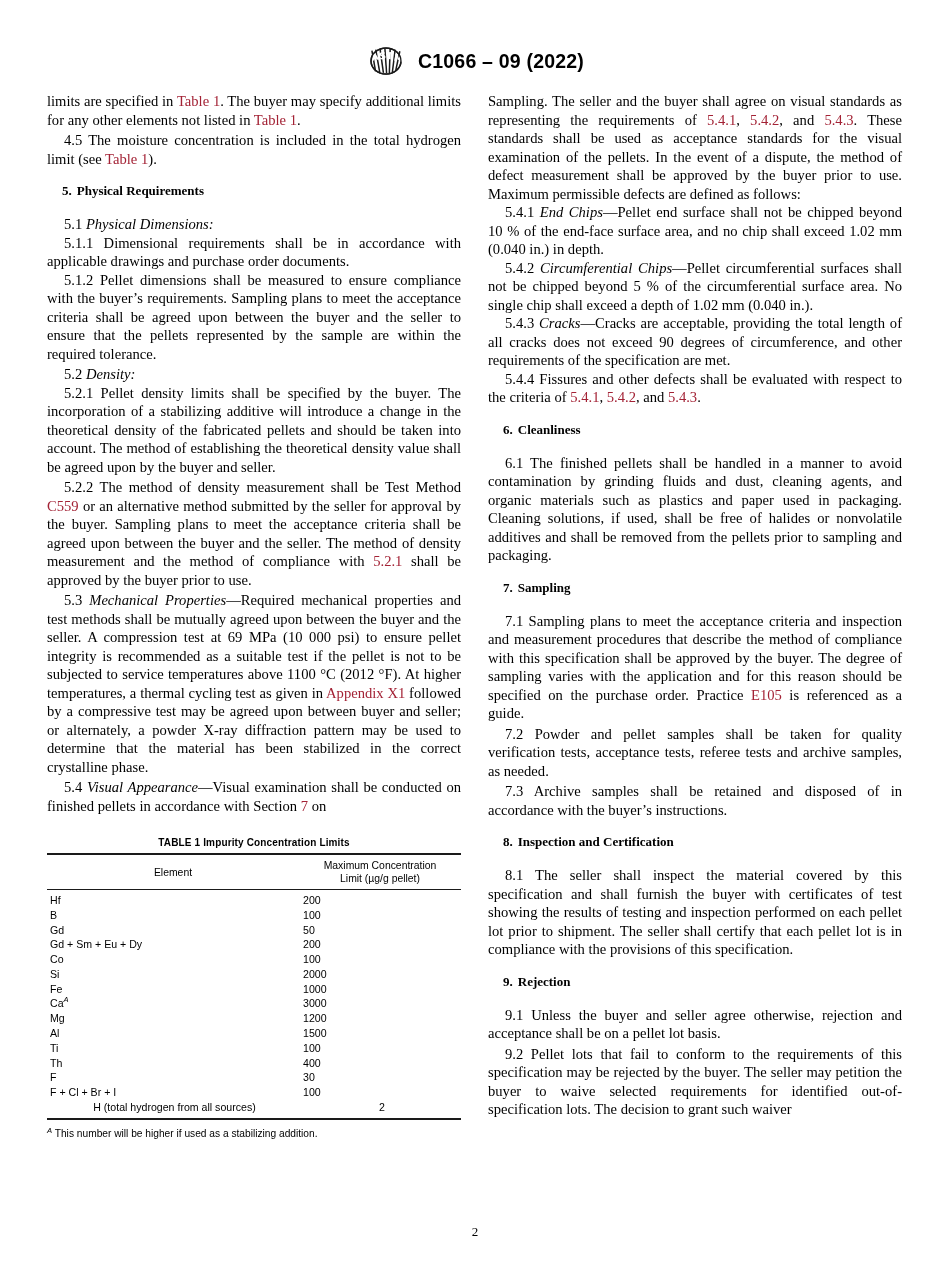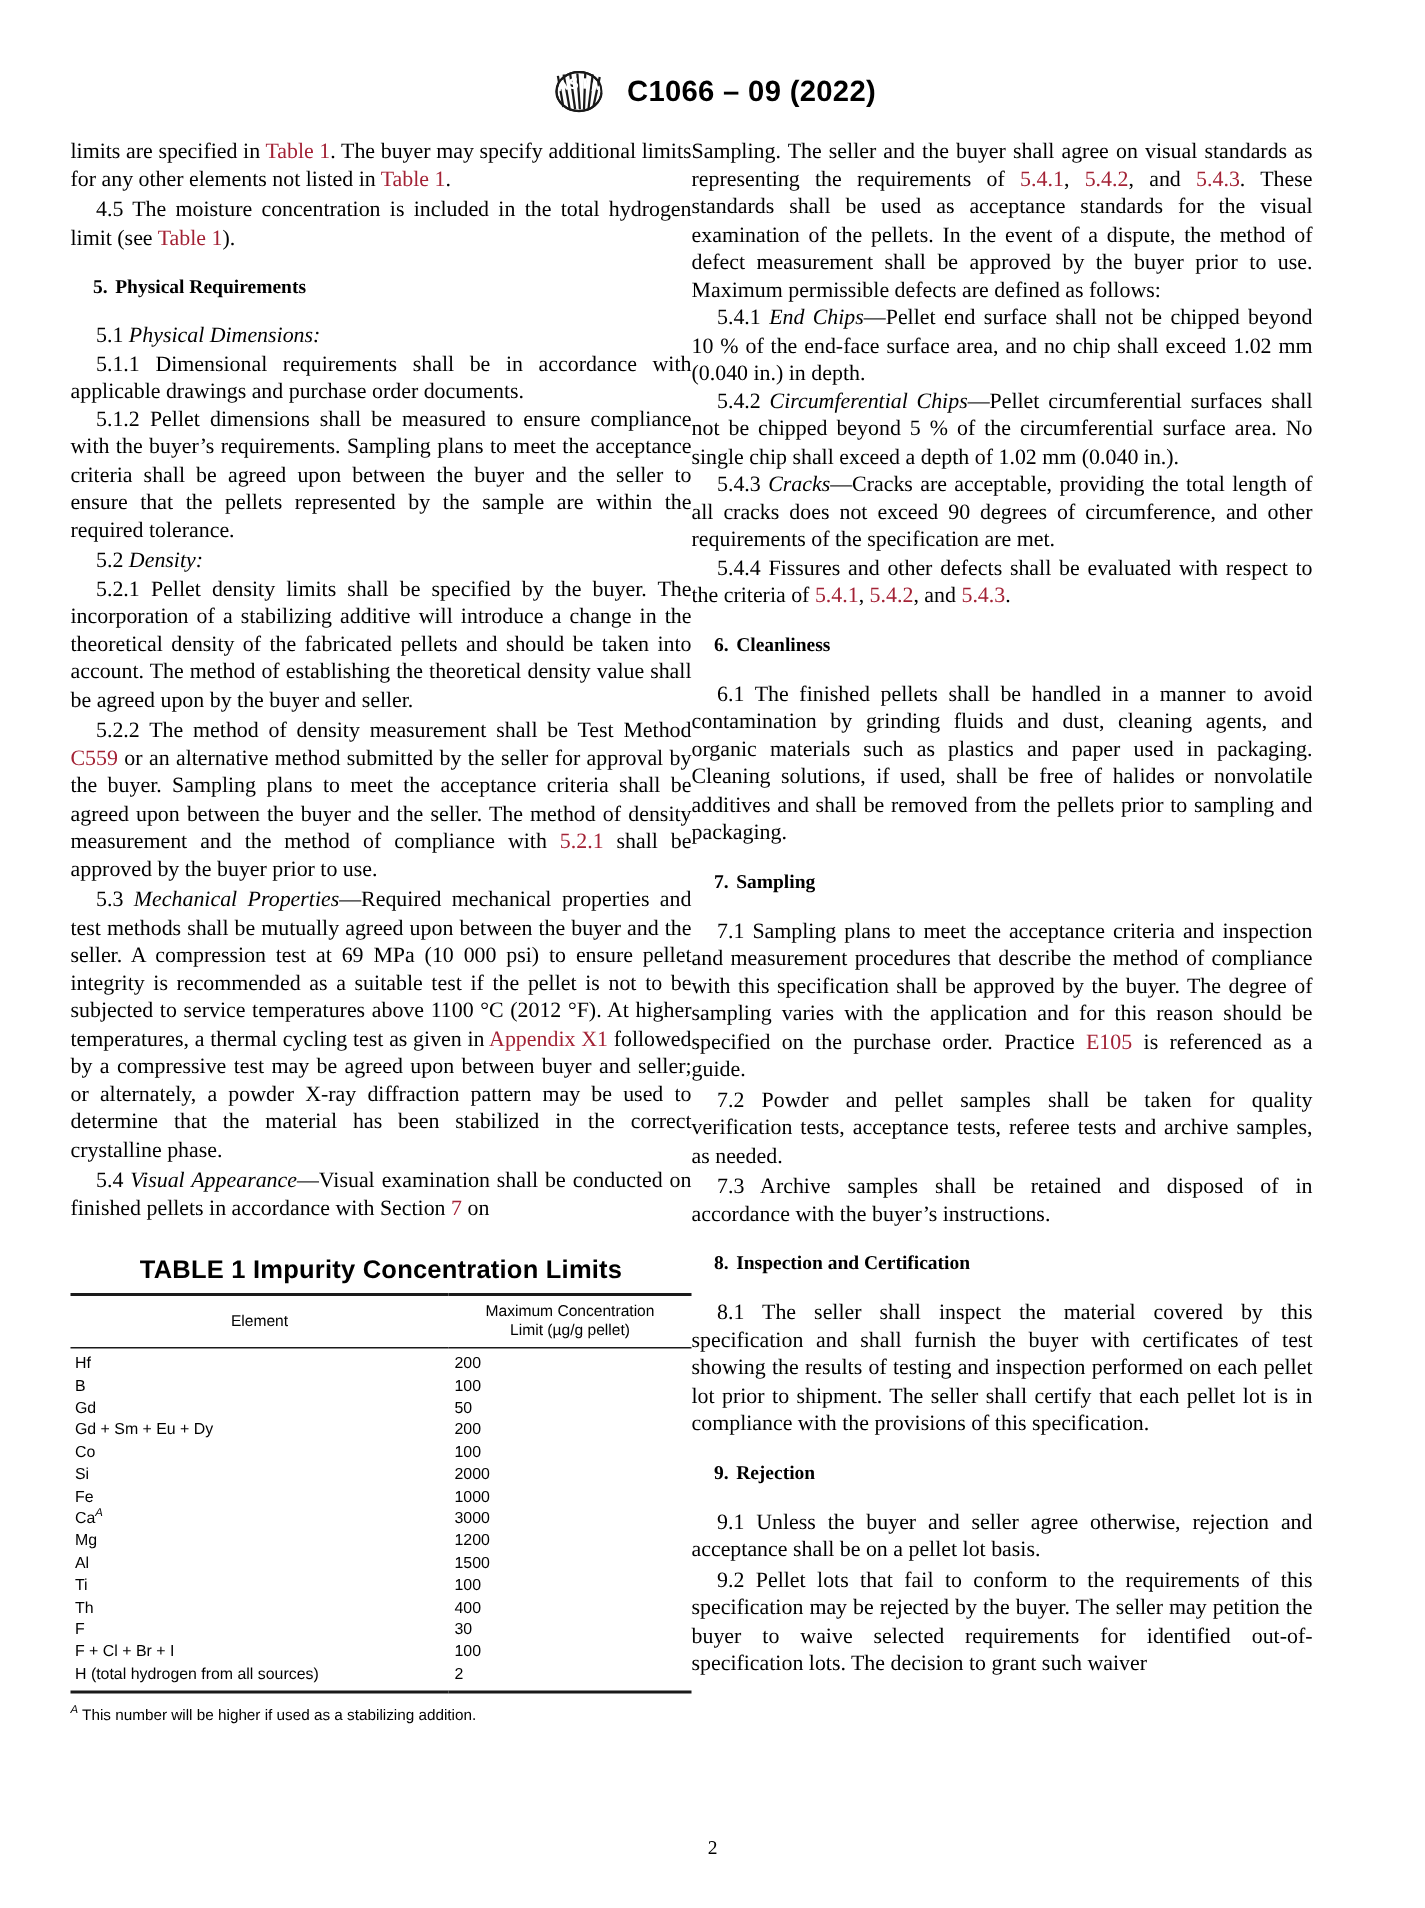--- a/index.html
+++ b/index.html
@@ -47,20 +47,21 @@
     white-space: nowrap;
   }
 
   
   .columns {
     position: absolute;
     top: 92px;
     left: 47px;
     width: 856px;
     display: flex;
+    gap: 27px;
   }
   .col {
     width: 414px;
     flex: 0 0 414px;
   }
 
   p.t {
     margin: 0;
     font-size: 14.6px;
     line-height: 18.5px;
@@ -97,21 +98,21 @@
   }
 
   
   .table-wrap {
     margin-top: 22px;
     width: 414px;
     font-family: "Liberation Sans", "DejaVu Sans", sans-serif;
   }
   .table-caption {
     text-align: center;
-    font-size: 17px;
+    font-size: 10px;
     font-weight: bold;
     letter-spacing: 0.15px;
     margin-bottom: 5px;
   }
   table.t1 {
     border-collapse: collapse;
     width: 100%;
     font-size: 10.4px;
   }
   table.t1 thead th {
@@ -143,21 +144,21 @@
   }
   table.t1 tbody td.el {
     text-align: left;
     padding-left: 3px;
   }
   table.t1 tbody td.val {
     text-align: left;
     padding-left: 4px;
   }
   table.t1 tbody tr:first-child td { padding-top: 4px; }
-  table.t1 tbody tr:last-child td { padding-bottom: 3px; }
+  table.t1 tbody tr:last-child td { padding-bottom: 3px; text-align: center; }
   sup.fn {
     font-size: 7.6px;
     font-style: italic;
     vertical-align: super;
     line-height: 0;
   }
   .footnote {
     font-family: "Liberation Sans", "DejaVu Sans", sans-serif;
     font-size: 10.2px;
     margin-top: 4px;

